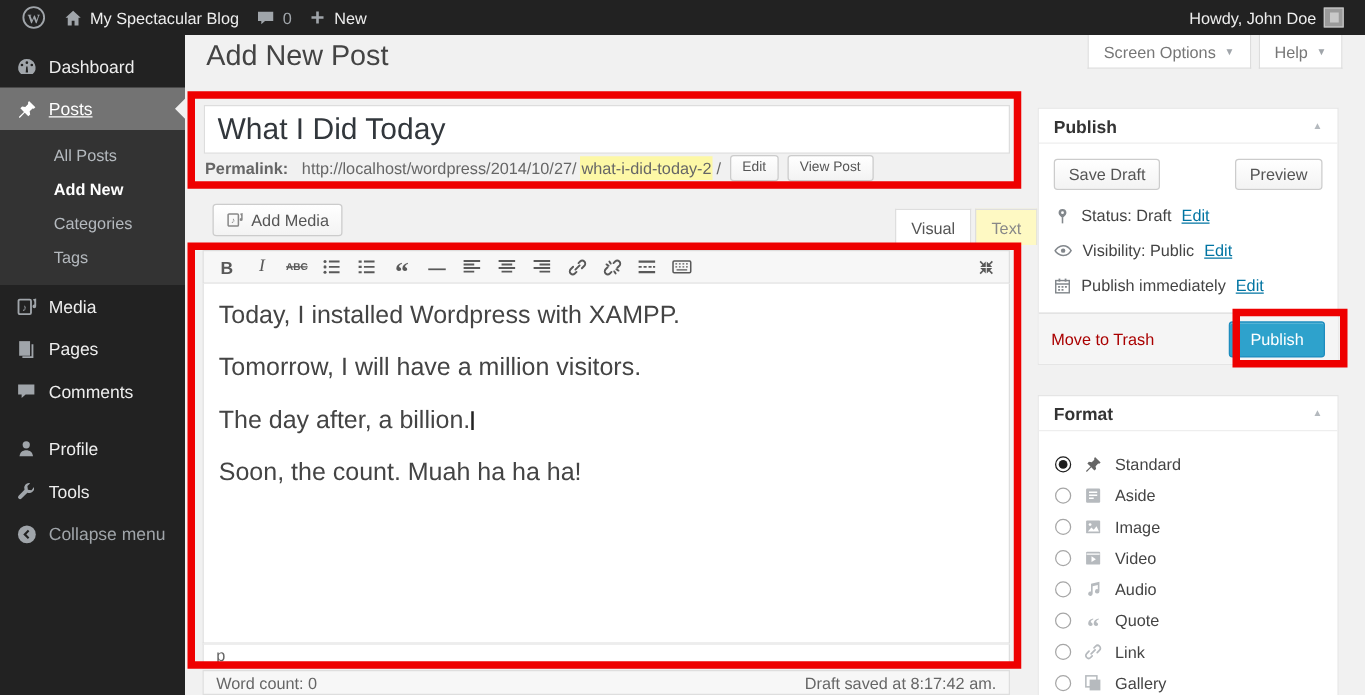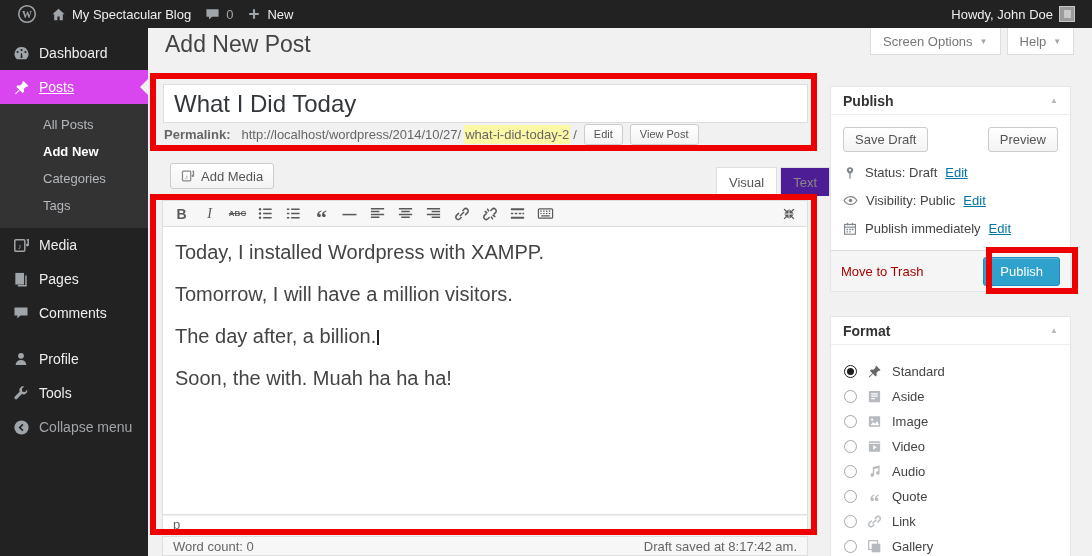--- a/index.html
+++ b/index.html
@@ -19,21 +19,21 @@
   .ab-count { color:#a0a5aa; }
   .ab-spacer { flex:1; }
   .avatar { width:16px; height:16px; background:#9b9b9b; border:1px solid #c5c5c5; position:relative; }
   .avatar::after { content:""; position:absolute; left:4px; top:3px; width:7px; height:8px; background:#c9c9c9; }
 
   
   .sidebar { position:absolute; top:28px; left:0; bottom:0; width:148px; background:#222; padding-top:8px; z-index:55; }
   .mi { height:34px; display:flex; align-items:center; gap:9px; padding-left:12px;
         color:#eee; font-size:14px; cursor:pointer; position:relative; }
   .mi .ic { color:#a0a5aa; width:18px; display:flex; justify-content:center; }
-  .mi.active { background:#d946ef; color:#fff;text-decoration:underline; }
+  .mi.active { background:#737373; color:#fff;text-decoration:underline; }
   .mi.active .ic { color:#fff; }
   .mi.dim, .mi.dim .ic { color:#a0a5aa; }
   .mi-arrow { position:absolute; right:0; top:50%; margin-top:-8px; width:0; height:0;
               border-top:8px solid transparent; border-bottom:8px solid transparent; border-right:8px solid #f1f1f1; }
   .submenu { background:#333; padding:7px 0 9px; }
   .smi { padding:6px 0 6px 43px; font-size:13px; color:#b4b9be; cursor:pointer; }
   .smi.current { color:#fff; font-weight:bold; }
   .sep { height:12px; }
 
   
@@ -62,21 +62,21 @@
             display:flex; align-items:center; margin-left:4px; cursor:pointer; }
 
   
   .add-media { position:absolute; left:170px; top:163px; height:26px; display:flex; align-items:center; gap:6px;
                background:linear-gradient(#ffffff,#f3f3f3); border:1px solid #ccc; border-radius:3px;
                padding:0 10px; font-size:13px; color:#555; cursor:pointer; }
   .add-media .ic { color:#888; }
   .edit-tabs { position:absolute; left:716px; top:167px; display:flex; gap:3px; }
   .etab { height:29px; padding:0 12px; display:flex; align-items:center; font-size:13px; cursor:pointer; }
   .etab.on  { background:#fff; border:1px solid #dedede; border-bottom:none; color:#555;text-align:center; }
-  .etab.off { background:#4c1d95; border:1px solid #dedede; border-bottom:none; color:#888; }
+  .etab.off { background:#fef9c3; border:1px solid #dedede; border-bottom:none; color:#888; }
 
   
   .editor { position:absolute; left:162px; top:200px; width:646px; z-index:10; }
   .mce-toolbar { height:27px; background:#f7f7f7; border:1px solid #dedede;
                  display:flex; align-items:center; padding:0 5px; gap:1px; }
   .tbtn { width:27px; height:23px; display:flex; align-items:center; justify-content:center;
           color:#595959; cursor:pointer; border-radius:2px; }
   .tbtn b { font-size:14px; }
   .tbtn i { font-size:14px; font-family:"Liberation Serif", serif; }
   .tbtn .abc { font-size:8px; font-weight:bold; text-decoration:line-through; letter-spacing:0; }
@@ -368,21 +368,21 @@
               <path d="M3.5 3.5l3 3M14.5 3.5l-3 3M3.5 14.5l3-3M14.5 14.5l-3-3" fill="none"></path>
               <path d="M7.8 5.4v2.4H5.4zM10.2 5.4v2.4h2.4zM7.8 12.6v-2.4H5.4zM10.2 12.6v-2.4h2.4z"></path>
             </g>
           </svg>
       </span>
     </div>
     <div class="editor-content">
       <p>Today, I installed Wordpress with XAMPP.</p>
       <p>Tomorrow, I will have a million visitors.</p>
       <p><span>The day after, a billion.</span><span class="caret"></span></p>
-      <p>Soon, the with. Muah ha ha ha!</p>
+      <p>Soon, the count. Muah ha ha ha!</p>
     </div>
     <div class="statusbar">p</div>
   </div>
   <div class="wordcount">
     <span>Word count: 0</span>
     <span>Draft saved at 8:17:42 am.</span>
   </div>
 
   <div class="postbox" id="publish-box">
     <div class="pb-head">

